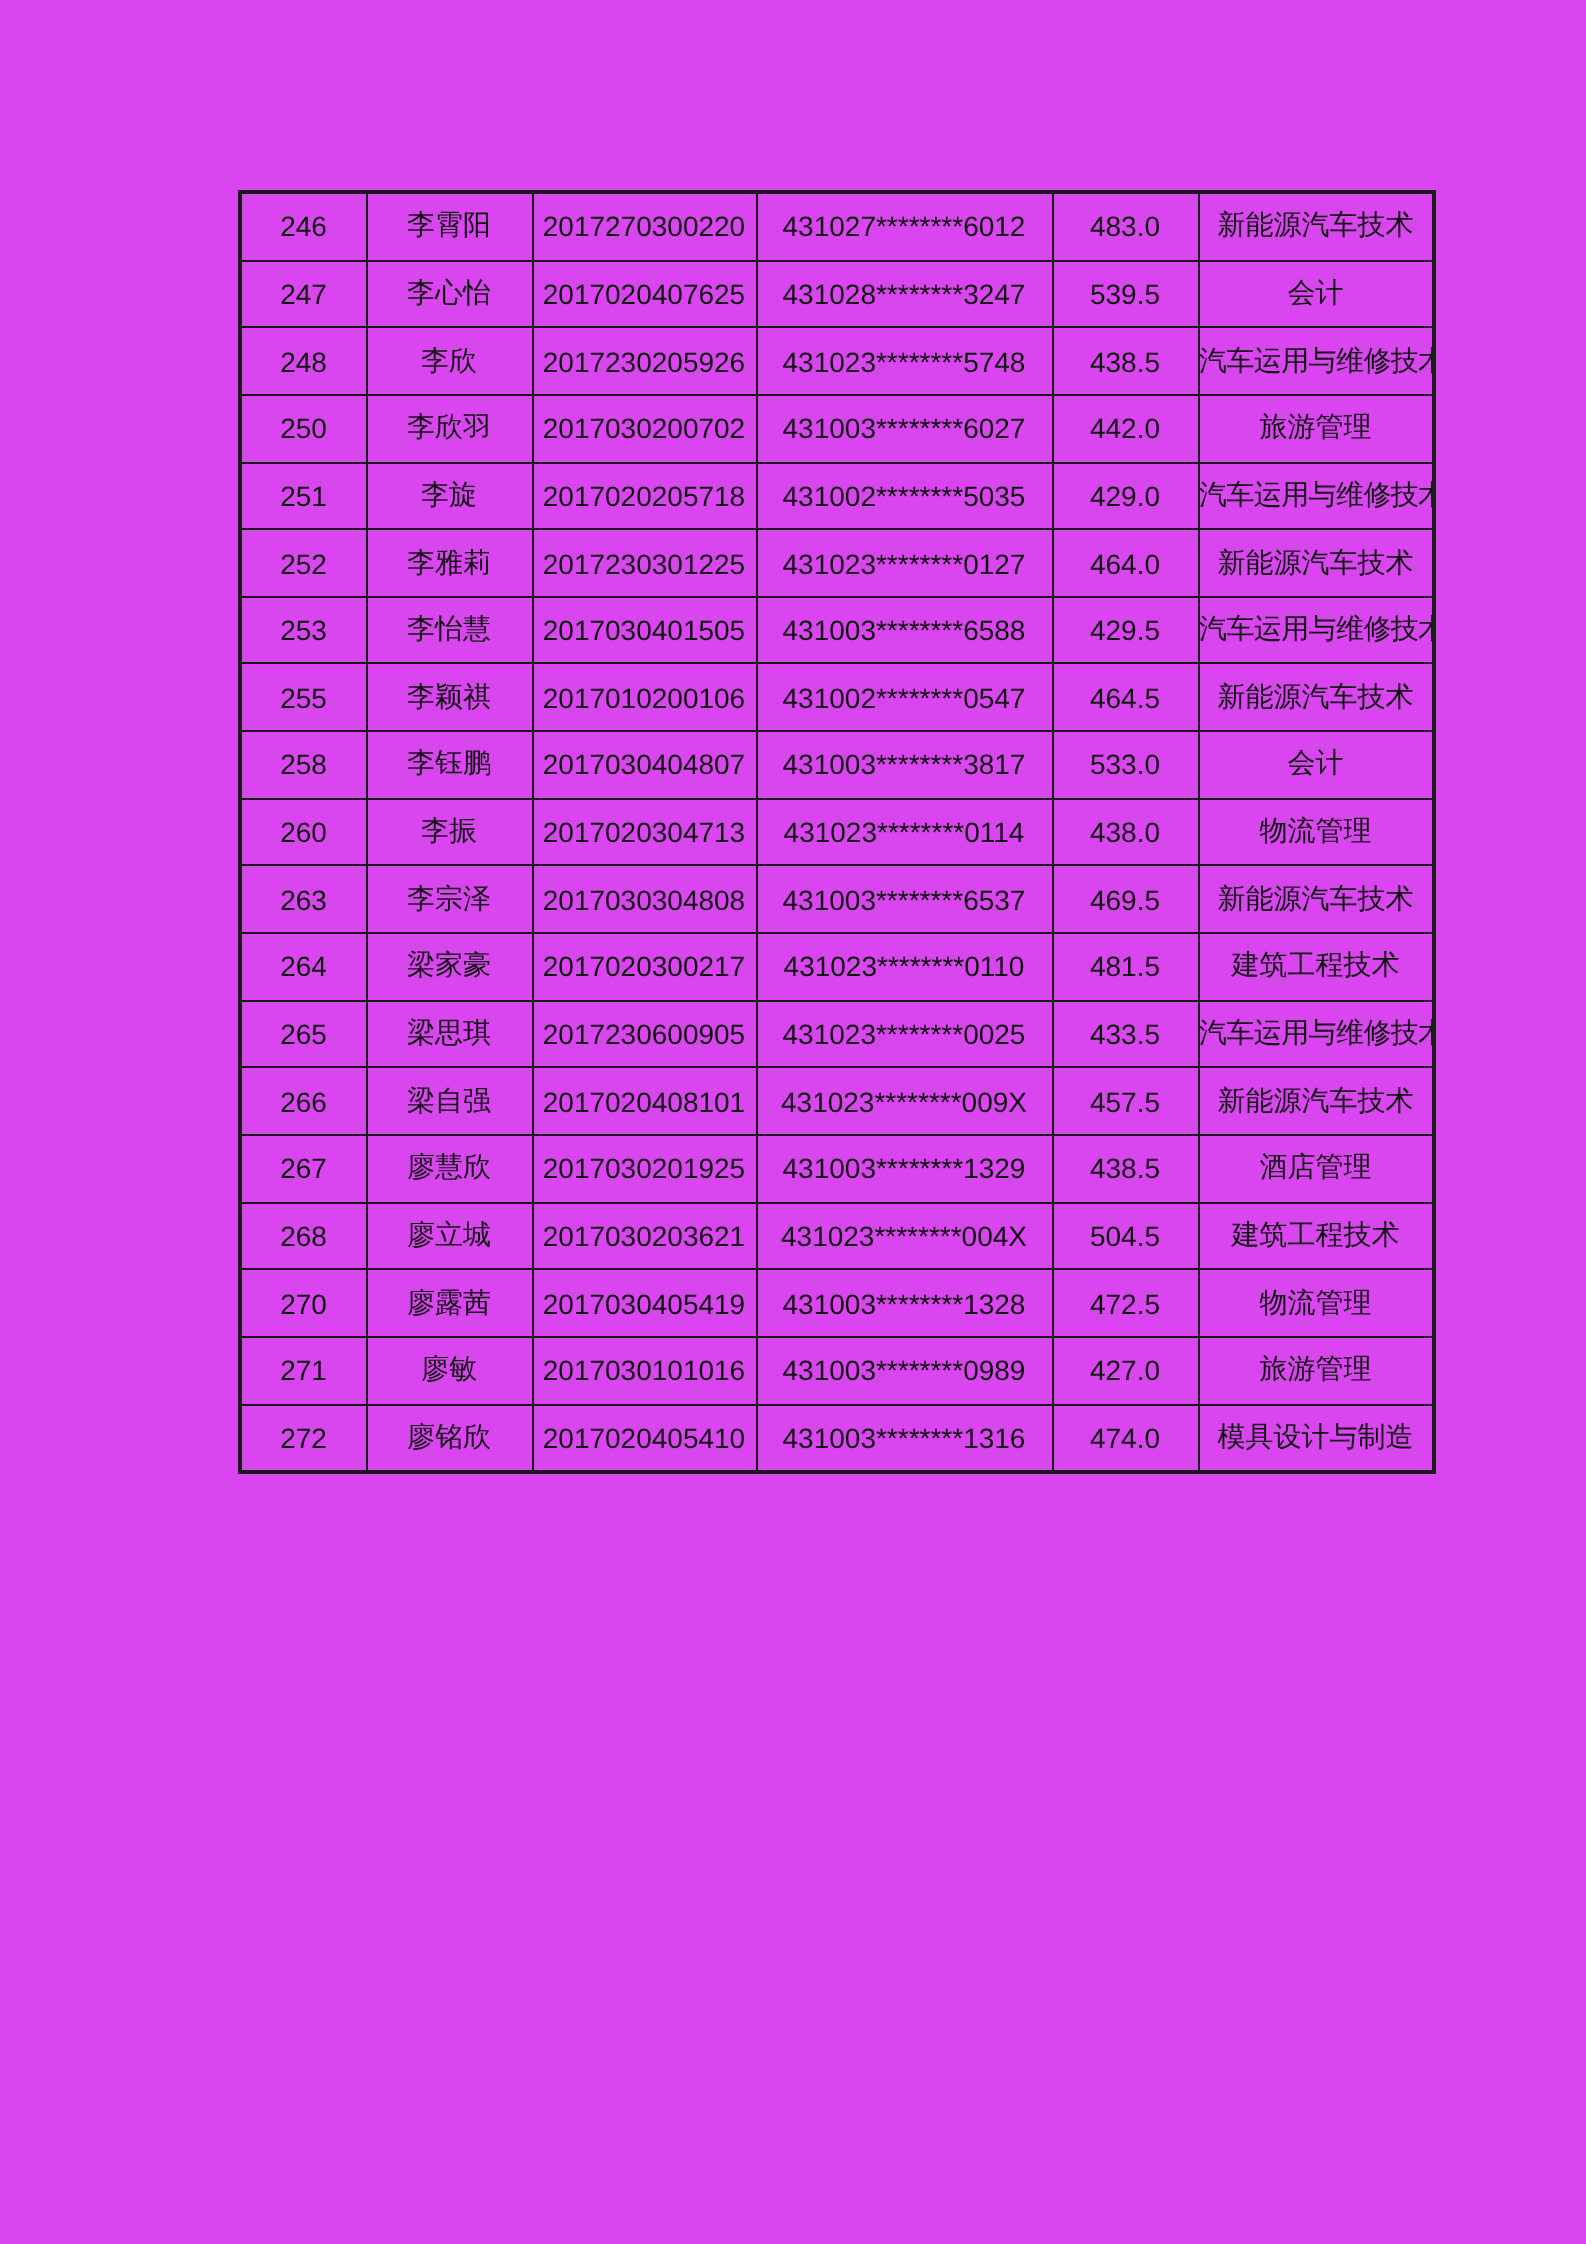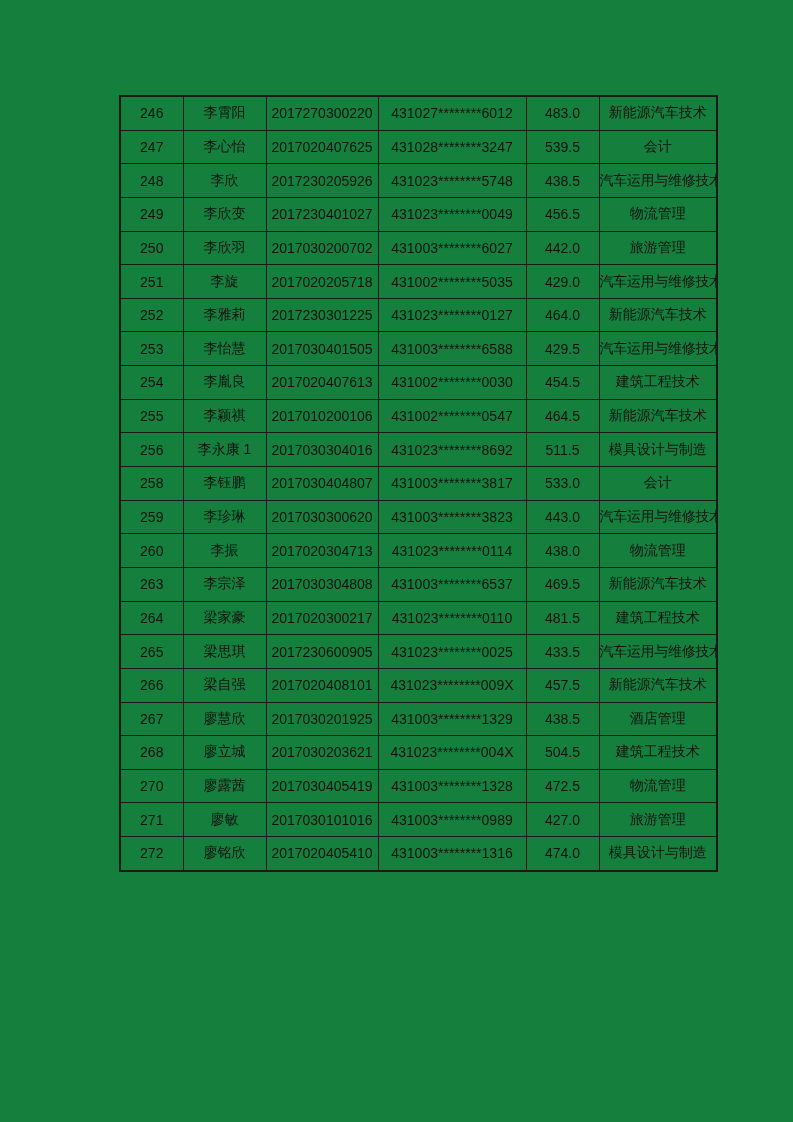--- a/index.html
+++ b/index.html
@@ -10,21 +10,21 @@
     width: 793px;
     height: 1122px;
     background: #ffffff;
     position: relative;
     font-family: "Liberation Sans", "DejaVu Sans", sans-serif;
     color: #111111;
   }
   .page {
     position: absolute;
     inset: 0;
-    background: #15803d;
+    background: #d946ef;
     padding-left: 48px;
   }
   table.score-table {
     position: absolute;
     left: 119px;
     top: 95px;
     width: 597px;
     border-collapse: collapse;
     table-layout: fixed;
     border: 2px solid #1a1a1a;
@@ -84,28 +84,20 @@
         </tr>
         <tr>
           <td>248</td>
           <td>李欣</td>
           <td>2017230205926</td>
           <td>431023********5748</td>
           <td>438.5</td>
           <td class="tight">汽车运用与维修技术</td>
         </tr>
         <tr>
-          <td>249</td>
-          <td>李欣变</td>
-          <td>2017230401027</td>
-          <td>431023********0049</td>
-          <td>456.5</td>
-          <td>物流管理</td>
-        </tr>
-        <tr>
           <td>250</td>
           <td>李欣羽</td>
           <td>2017030200702</td>
           <td>431003********6027</td>
           <td>442.0</td>
           <td>旅游管理</td>
         </tr>
         <tr>
           <td>251</td>
           <td>李旋</td>
@@ -124,60 +116,36 @@
         </tr>
         <tr>
           <td>253</td>
           <td>李怡慧</td>
           <td>2017030401505</td>
           <td>431003********6588</td>
           <td>429.5</td>
           <td class="tight">汽车运用与维修技术</td>
         </tr>
         <tr>
-          <td>254</td>
-          <td>李胤良</td>
-          <td>2017020407613</td>
-          <td>431002********0030</td>
-          <td>454.5</td>
-          <td>建筑工程技术</td>
-        </tr>
-        <tr>
           <td>255</td>
           <td>李颖祺</td>
           <td>2017010200106</td>
           <td>431002********0547</td>
           <td>464.5</td>
           <td>新能源汽车技术</td>
-        </tr>
-        <tr>
-          <td>256</td>
-          <td>李永康 1</td>
-          <td>2017030304016</td>
-          <td>431023********8692</td>
-          <td>511.5</td>
-          <td>模具设计与制造</td>
         </tr>
         <tr>
           <td>258</td>
           <td>李钰鹏</td>
           <td>2017030404807</td>
           <td>431003********3817</td>
           <td>533.0</td>
           <td>会计</td>
         </tr>
         <tr>
-          <td>259</td>
-          <td>李珍琳</td>
-          <td>2017030300620</td>
-          <td>431003********3823</td>
-          <td>443.0</td>
-          <td class="tight">汽车运用与维修技术</td>
-        </tr>
-        <tr>
           <td>260</td>
           <td>李振</td>
           <td>2017020304713</td>
           <td>431023********0114</td>
           <td>438.0</td>
           <td>物流管理</td>
         </tr>
         <tr>
           <td>263</td>
           <td>李宗泽</td>

